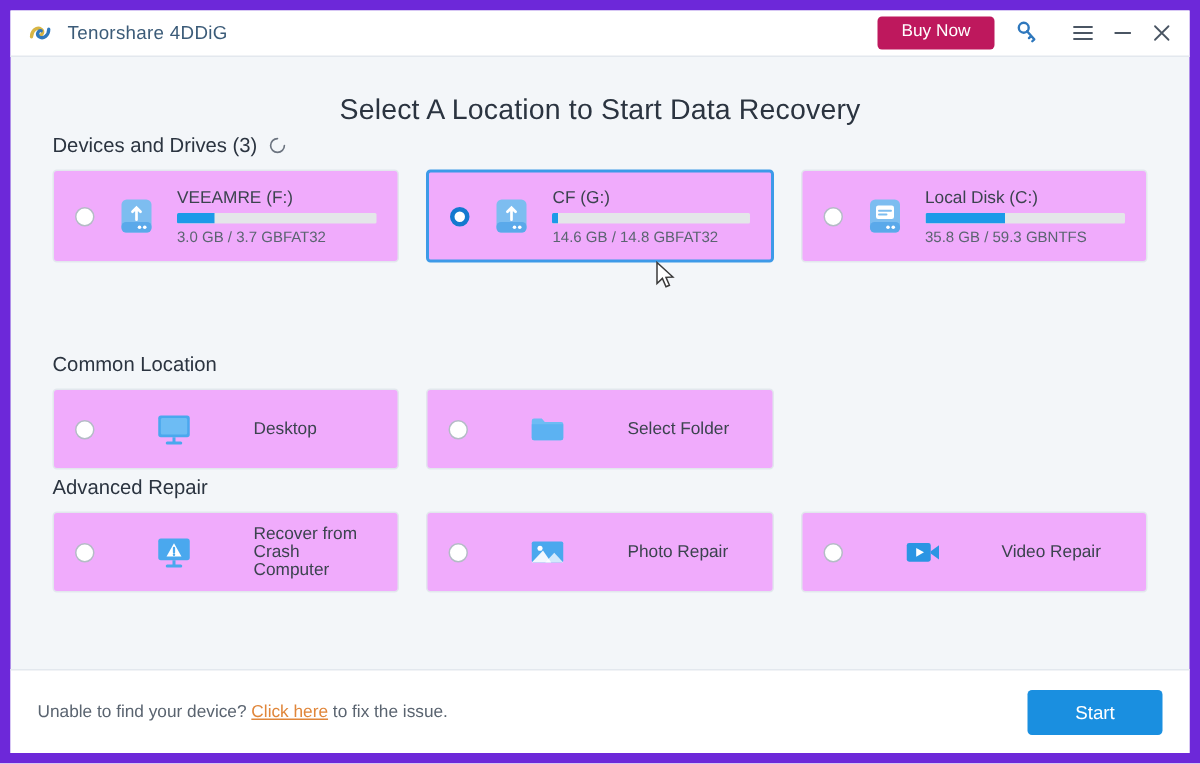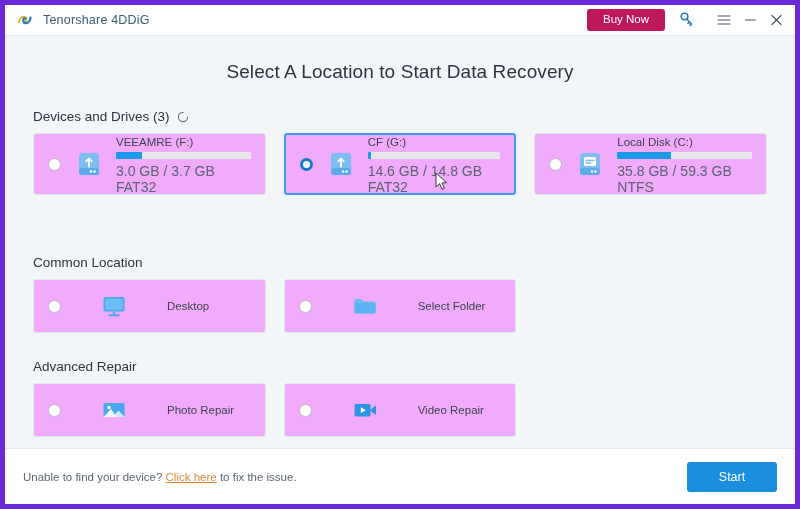--- a/index.html
+++ b/index.html
@@ -6,21 +6,21 @@
   html, body {
     width: 800px; height: 509px;
     font-family: "Liberation Sans", sans-serif;
     background: #ffffff;
     overflow: hidden;
   }
   .window {
     position: relative;
     width: 800px; height: 509px;
     background: #f3f6f9;
-    border: 5px solid #6d28d9;
+    border: 7px solid #6d28d9;
     display: flex; flex-direction: column;
   }
 
   
   .titlebar {
     height: 31px;
     background: #ffffff;
     border-bottom: 1px solid #e3e8ee;
     display: flex; align-items: center;
     padding: 0 6px 0 10px;
@@ -48,21 +48,21 @@
   .tb-btn svg { display: block; }
 
   
   .content { flex: 1; padding: 0 28px; position: relative; overflow: hidden; }
   .page-title {
     text-align: center; font-size: 19px; color: #2b3440;
     padding-top: 25px; letter-spacing: .1px;
   }
   .section-head {
     font-size: 13.5px; color: #2b3440;
-    margin-top: 26px; margin-bottom: 9px;
+    margin-top: 4px; margin-bottom: 9px;
     display: flex; align-items: center; gap: 7px;
   }
   .refresh-icon { width: 12px; height: 12px; display: inline-block; }
 
   
   .grid { display: grid; grid-template-columns: repeat(3, 1fr); gap: 18px; }
   .card {
     background: #f0abfc;
     border: 1px solid #e2e7ed;
     border-radius: 3px;
@@ -84,21 +84,21 @@
   }
 
   .dicon { width: 34px; height: 34px; flex: none; margin-right: 10px; }
   .dinfo { flex: 1; min-width: 0; padding-top: 2px; }
   .dname { font-size: 11.5px; color: #3b434e; margin-bottom: 4px; }
   .bar {
     height: 7px; background: #e4e6e9; border-radius: 1px;
     overflow: hidden; margin-bottom: 4px;
   }
   .bar > i { display: block; height: 100%; background: #1c9ae8; }
-  .dmeta { display: flex; justify-content: space-between; font-size: 14px; color: #5a6470; flex-direction: column; }
+  .dmeta { display: flex; font-size: 10px; color: #5a6470; }
 
   .sicon { width: 28px; height: 28px; flex: none; margin-right: 11px; }
   .slabel { font-size: 11.5px; color: #3b434e; }
 
   
   .footer {
     height: 56px; flex: none;
     background: #ffffff; border-top: 1px solid #e3e8ee;
     display: flex; align-items: center;
     padding: 0 18px 0 18px;
@@ -269,20 +269,34 @@
           </svg>
         </span>
         <span class="slabel">Select Folder</span>
       </div>
     </div>
 
     <div class="section-head">Advanced Repair</div>
 
     <div class="grid">
 
+      <div class="card small">
+        <span class="radio"></span>
+        <span class="sicon">
+          <svg width="28" height="28" viewBox="0 0 28 28">
+            <rect x="3.5" y="5" width="21" height="14.5" rx="1.8" fill="#4aa8ee"></rect>
+            <path d="M14 8.2 L19 17 H9 Z" fill="#ffffff"></path>
+            <path d="M14 11.2v3.1" stroke="#4aa8ee" stroke-width="1.5" stroke-linecap="round"></path>
+            <circle cx="14" cy="15.8" r="0.8" fill="#4aa8ee"></circle>
+            <path d="M14 19.5v3.2" stroke="#4aa8ee" stroke-width="2"></path>
+            <rect x="8.5" y="22.3" width="11" height="2" rx="1" fill="#4aa8ee"></rect>
+          </svg>
+        </span>
+        <span class="slabel">Recover from Crash Computer</span>
+      </div>
 
       <div class="card small">
         <span class="radio"></span>
         <span class="sicon">
           <svg width="28" height="28" viewBox="0 0 28 28">
             <rect x="3.5" y="7" width="21" height="14" rx="1.2" fill="#4aa8ee"></rect>
             <circle cx="9" cy="11.5" r="1.7" fill="#ffffff"></circle>
             <path d="M3.5 21 L11 13 L16.5 21 Z" fill="#ffffff" opacity=".92"></path>
             <path d="M12.5 21 L18.5 14.5 L24.5 21 Z" fill="#ffffff" opacity=".75"></path>
           </svg>

